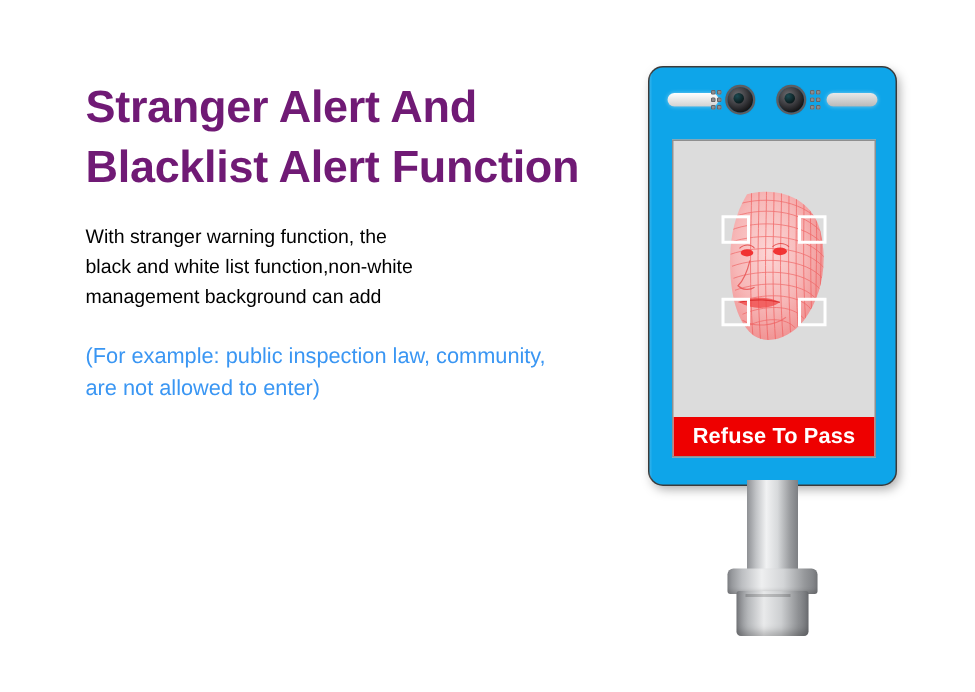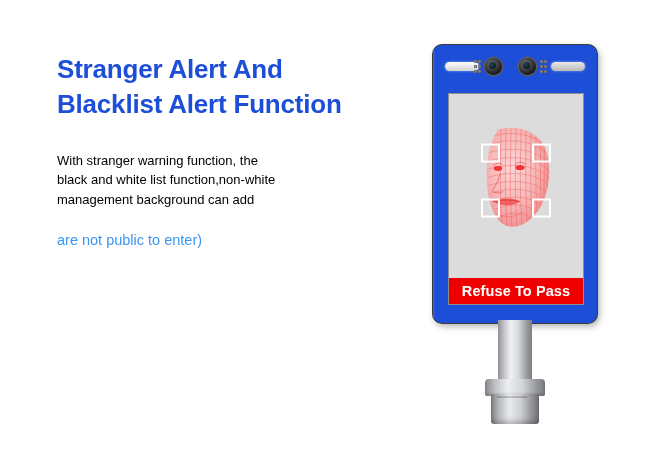--- a/index.html
+++ b/index.html
@@ -13,26 +13,26 @@
   }
   .page{position:relative;width:650px;height:461px;}
 
   
   .copy{
     position:absolute;
     left:57px; top:52px;
     width:350px;
   }
   .headline{
-    font-size:26px;
+    font-size:30px;
     font-weight:bold;
-    color:#1d4ed8;
+    color:#701a75;
     line-height:1.34;
     letter-spacing:-0.2px;
-    margin:0 0 29px 0;
+    margin:0 0 16px 0;
   }
   .headline .hl-line{display:block;}
 
   .body-copy{
     font-size:13px;
     font-weight:normal;
     color:#000000;
     line-height:1.52;
     margin:0 0 20px 0;
   }
@@ -51,21 +51,21 @@
   .device-area{
     position:absolute;
     left:415px; top:30px;
     width:225px; height:410px;
   }
 
   .terminal{
     position:absolute;
     left:18px; top:15px;
     width:164px; height:278px;
-    background:#1d4ed8;
+    background:#0ea5e9;
     border-radius:9px;
     box-shadow:0 0 0 1px #3a3a3a, 2px 3px 7px rgba(0,0,0,.35);
   }
   .terminal::after{ 
     content:"";
     position:absolute;left:0;top:0;bottom:0;width:2px;
     background:linear-gradient(to right,rgba(255,255,255,.16),rgba(255,255,255,0));
     border-radius:9px 0 0 9px;
   }
 
@@ -205,21 +205,22 @@
       <span class="hl-line">Blacklist Alert Function</span>
     </h1>
 
     <p class="body-copy">
       <span class="bc-line">With stranger warning function, the</span>
       <span class="bc-line">black and white list function,non-white</span>
       <span class="bc-line">management background can add</span>
     </p>
 
     <p class="note">
-      <span class="nt-line">are not public to enter)</span>
+      <span class="nt-line">(For example: public inspection law, community,</span>
+      <span class="nt-line">are not allowed to enter)</span>
     </p>
 
   </div>
 
   <div class="device-area">
 
     <div class="terminal">
 
       <div class="bezel">
         <div class="led-bar led-left"></div>

